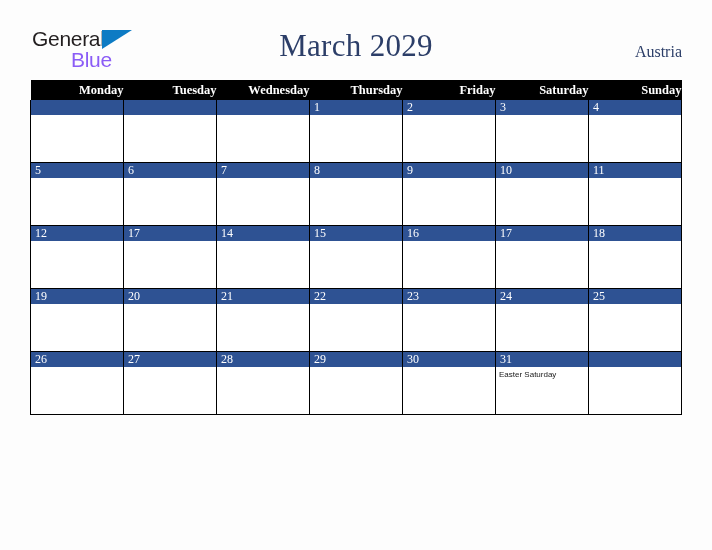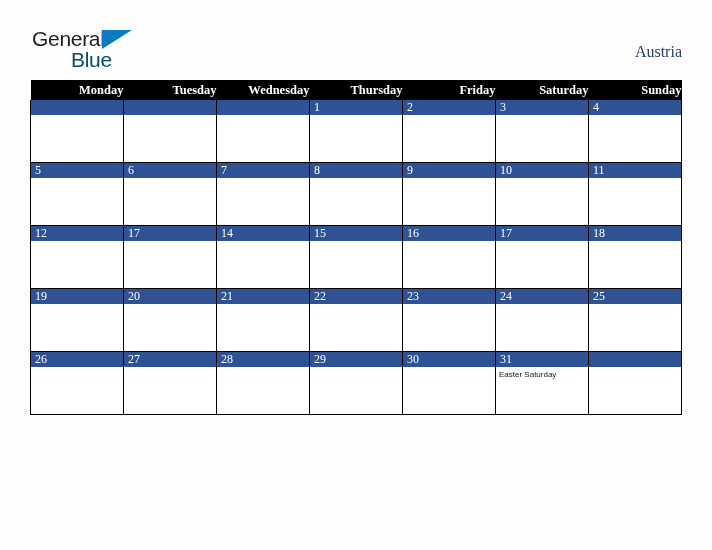--- a/index.html
+++ b/index.html
@@ -53,21 +53,21 @@
     height: 0;
     border-left: 30px solid #0d7bc4;
     border-bottom: 19px solid transparent;
   }
   .logo-blue {
     position: absolute;
     left: 39px;
     top: 21px;
     font-family: "Liberation Sans", sans-serif;
     font-size: 21px;
-    color: #0c4a6e;
+    color: #8b5cf6;
     letter-spacing: -0.3px;
     line-height: 22px;
   }
   .cal-title {
     position: absolute;
     left: 0;
     top: 28px;
     width: 712px;
     text-align: center;
     font-family: "Liberation Serif", serif;
@@ -141,20 +141,21 @@
 <div class="page">
 
   <div class="top-bar">
 
     <div class="logo">
       <span class="logo-general">General</span>
       <span class="logo-triangle"></span>
       <span class="logo-blue">Blue</span>
     </div>
 
+    <div class="cal-title">March 2029</div>
 
     <div class="country">Austria</div>
 
   </div>
 
   <table class="grid">
     <thead>
       <tr>
         <th>Monday</th>
         <th>Tuesday</th>

